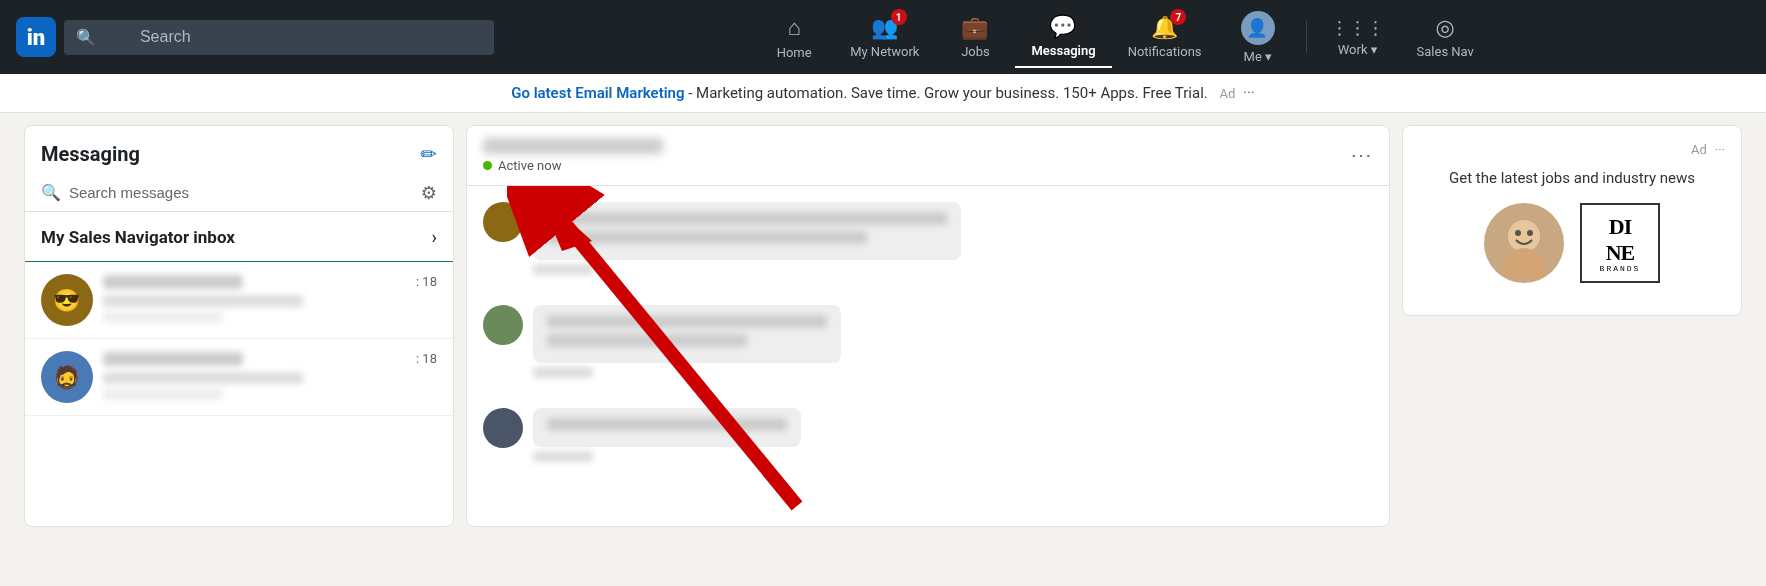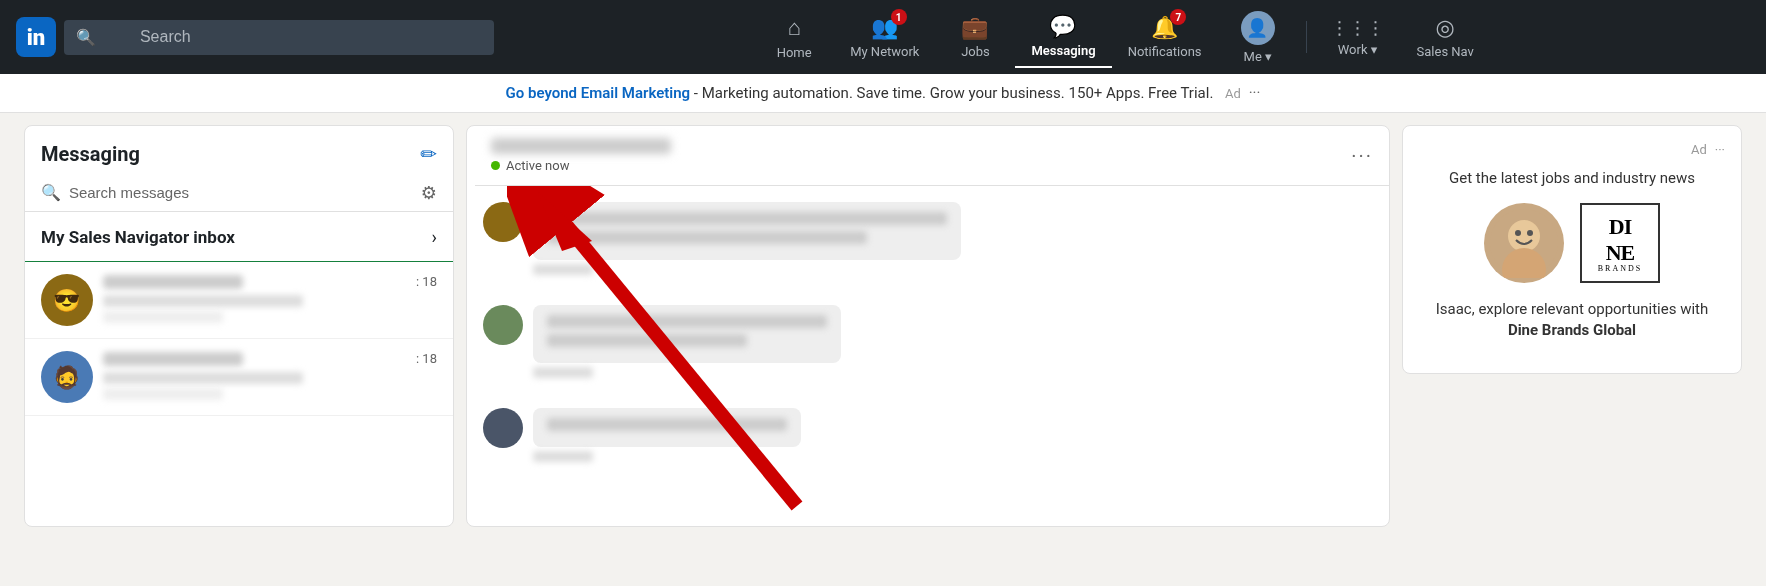--- a/index.html
+++ b/index.html
@@ -243,21 +243,20 @@
       overflow: hidden;
       position: relative;
       min-height: 400px;
     }
     .conv-header {
       display: flex;
       align-items: center;
       justify-content: space-between;
       padding: 12px 16px;
       border-bottom: 1px solid #e0e0e0;
-      margin-left: 8px;
     }
     .conv-header-info { display: flex; flex-direction: column; }
     .conv-header-name-blurred {
       width: 180px;
       height: 16px;
       background: #ccc;
       border-radius: 4px;
       filter: blur(4px);
     }
     .active-status {
@@ -376,21 +375,21 @@
       height: 80px;
       border: 2px solid #333;
       display: flex;
       flex-direction: column;
       align-items: center;
       justify-content: center;
       font-family: serif;
     }
     .dine-logo .di { font-size: 22px; font-weight: 900; letter-spacing: -1px; }
     .dine-logo .ne { font-size: 22px; font-weight: 900; letter-spacing: -1px; }
-    .dine-logo .brands { font-size: 8px; font-weight: 400; letter-spacing: 2px; margin-top: -2px; }
+    .dine-logo .brands { font-size: 8px; font-weight: 400; letter-spacing: 2px; margin-top: -2px; font-family: Liberation Mono, monospace; }
     .ad-card-desc {
       font-size: 15px;
       color: #333;
       margin-bottom: 16px;
       line-height: 1.4;
     }
     .follow-btn {
       border: 2px solid #0a66c2;
       color: #0a66c2;
       background: white;
@@ -459,21 +458,21 @@
     </div>
 
     <div class="nav-item">
       <span class="nav-icon">◎</span>
       <span class="nav-item-label">Sales Nav</span>
     </div>
   </div>
 </nav>
 
 <div class="ad-banner">
-  <a href="#">Go beyond Email Marketing</a><span> - Marketing automation. Save time. Grow your business. 150+ Apps. Free Trial.</span>
+  <a href="#">Go latest Email Marketing</a><span> - Marketing automation. Save time. Grow your business. 150+ Apps. Free Trial.</span>
   <span class="ad-label">Ad</span>
   <span class="ad-dots">···</span>
 </div>
 
 <div class="main-layout">
 
   <div class="messaging-sidebar">
     <div class="sidebar-header">
       <span class="sidebar-title">Messaging</span>
       <span class="compose-icon">✏</span>
@@ -591,19 +590,16 @@
             <circle cx="41" cy="25" r="3" fill="#555"></circle>
             <path d="M27 32 Q35 40 43 32" fill="none" stroke="#555" stroke-width="2"></path>
           </svg>
         </div>
         <div class="dine-logo">
           <span class="di">DI</span>
           <span class="ne">NE</span>
           <span class="brands">BRANDS</span>
         </div>
       </div>
-      <div class="ad-card-desc">
-        <span>Isaac, explore relevant opportunities with </span><strong>Dine Brands Global</strong>
-      </div>
     </div>
   </div>
 
 </div>
 
 </body></html>

